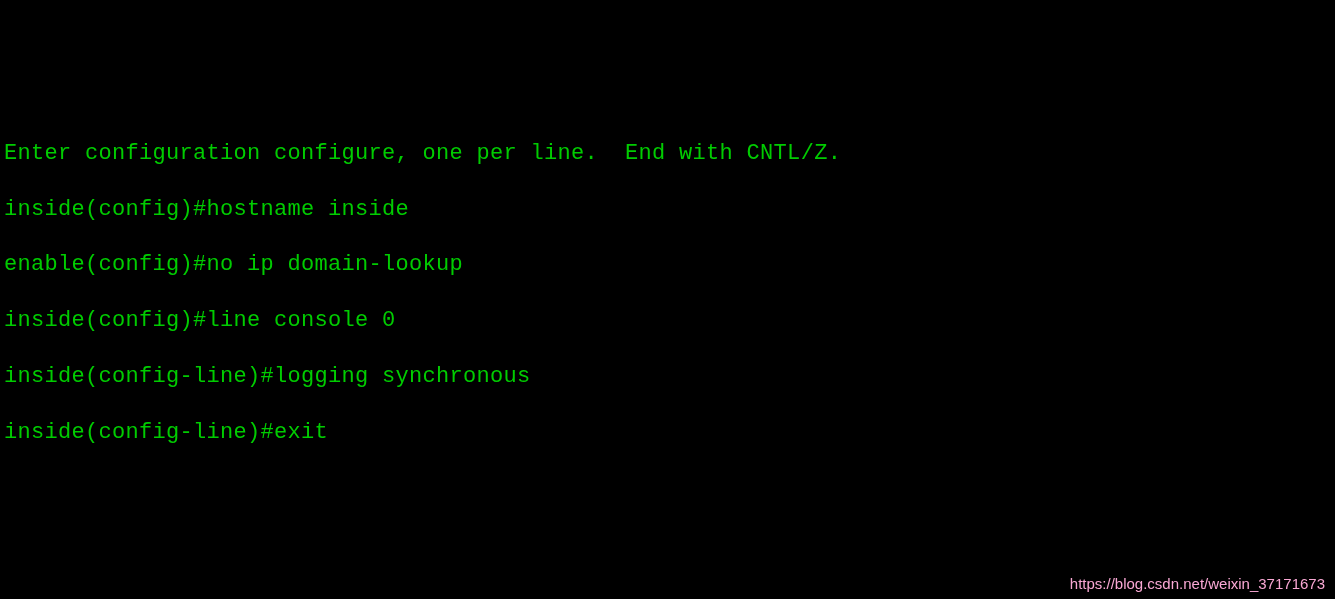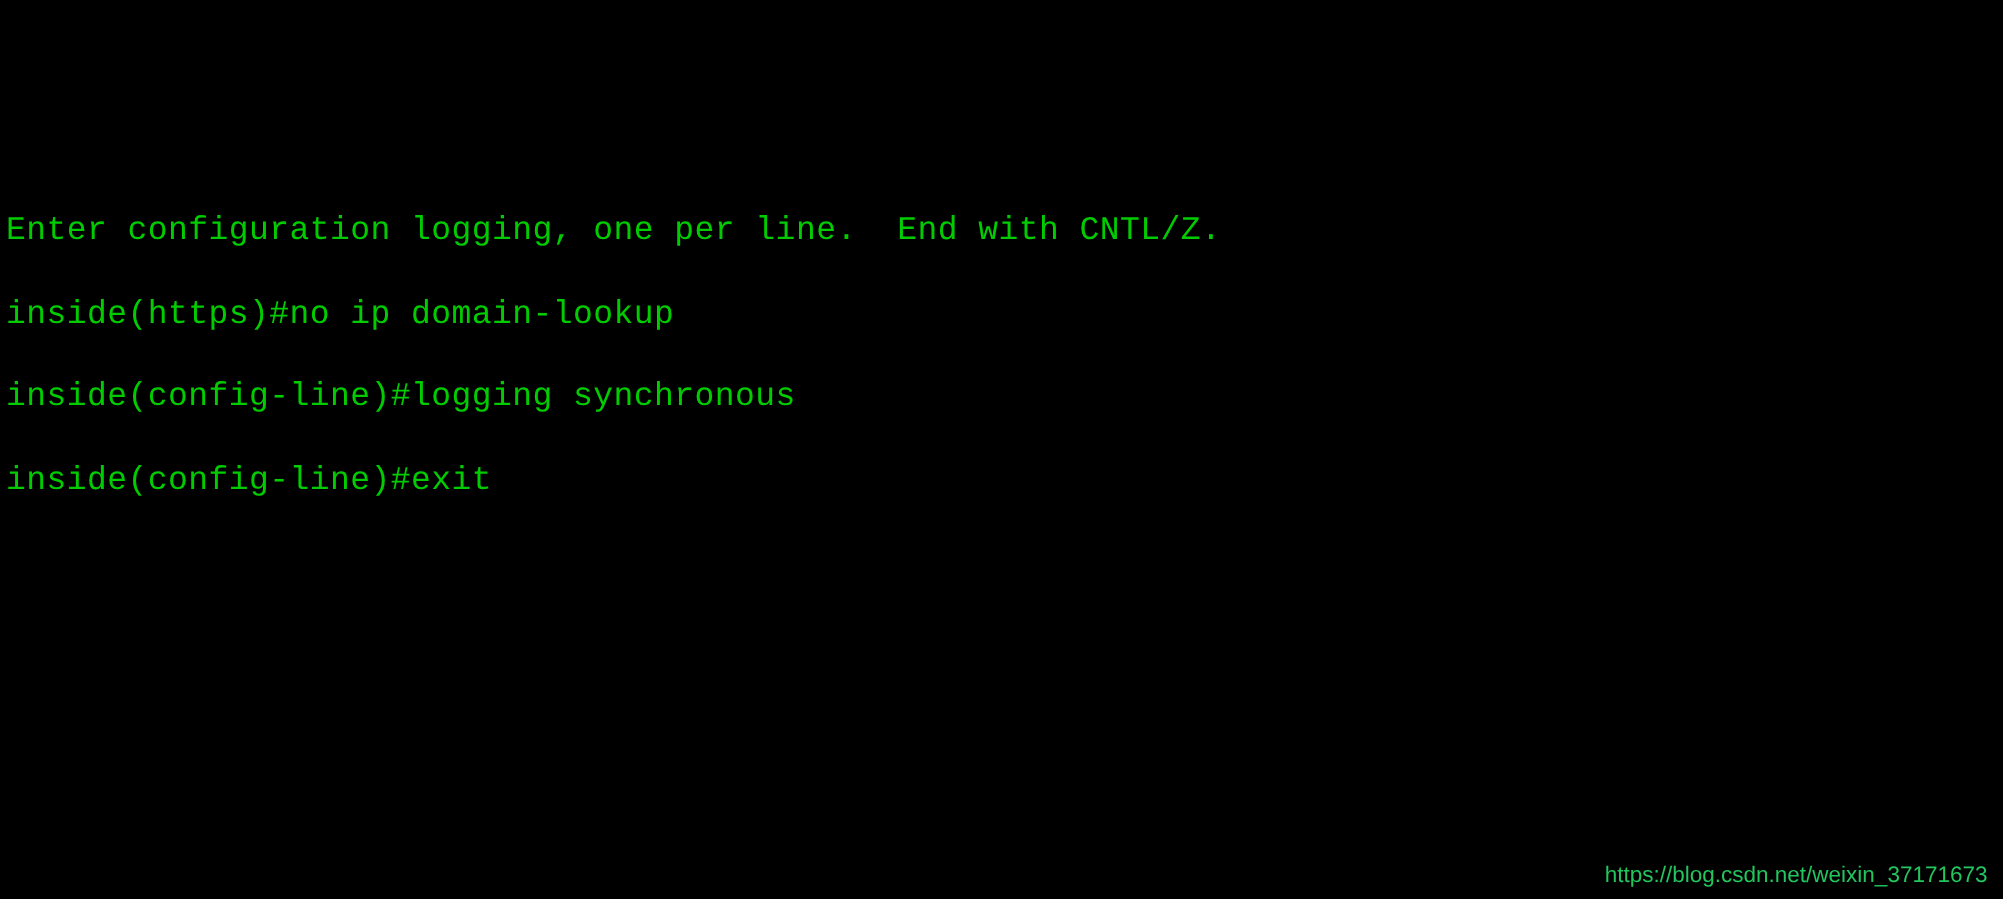--- a/index.html
+++ b/index.html
@@ -26,35 +26,37 @@
       width: 100%;
       height: 100%;
     }
     .line {
       display: block;
     }
     .watermark {
       position: absolute;
       bottom: 6px;
       right: 10px;
-      color: #22c55e;
+      color: #f9a8d4;
       font-size: 15px;
       font-family: Arial, sans-serif;
       letter-spacing: 0;
       white-space: normal;
     }
   </style>
 </head>
 <body>
 
 
 
 <div class="terminal">
-<span class="line">Enter configuration logging, one per line.  End with CNTL/Z.</span>
-<span class="line">inside(https)#no ip domain-lookup</span>
+<span class="line">Enter configuration configure, one per line.  End with CNTL/Z.</span>
+<span class="line">inside(config)#hostname inside</span>
+<span class="line">enable(config)#no ip domain-lookup</span>
+<span class="line">inside(config)#line console 0</span>
 <span class="line">inside(config-line)#logging synchronous</span>
 <span class="line">inside(config-line)#exit</span>
 
 
 
 
 
 
 
 

